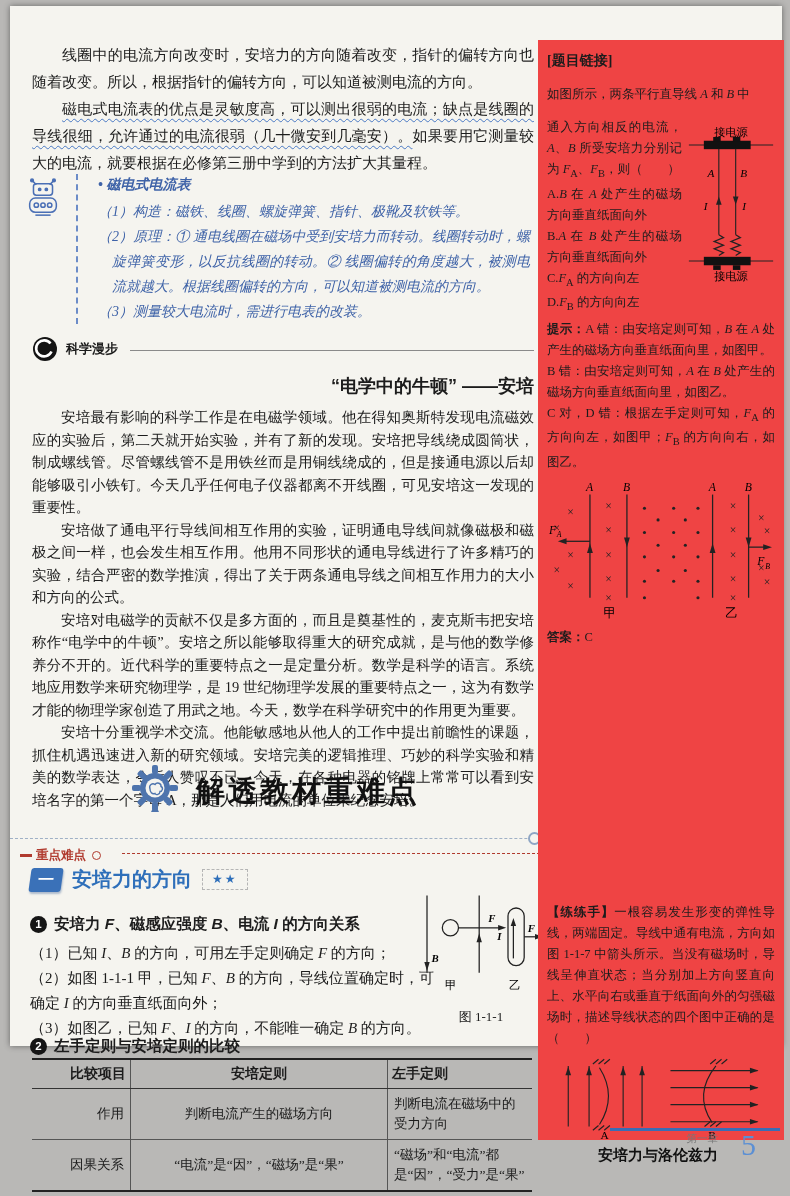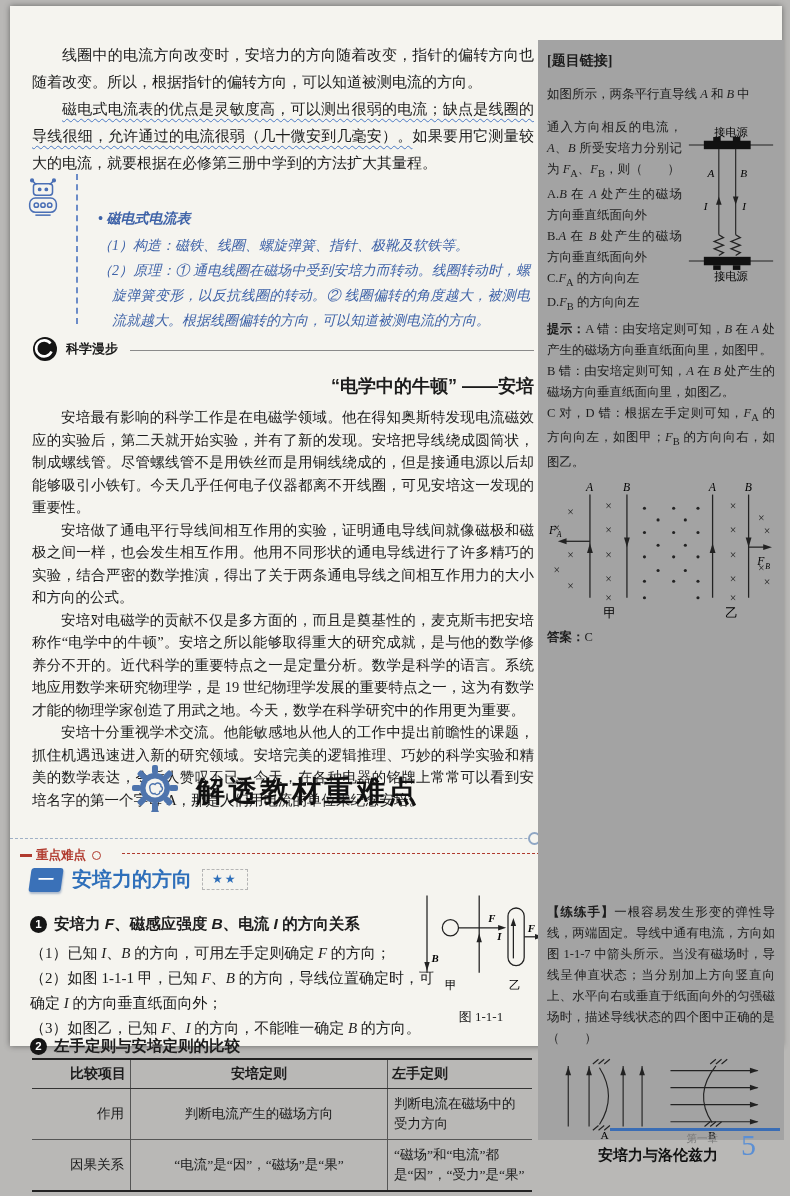--- a/index.html
+++ b/index.html
@@ -8,21 +8,21 @@
   .page{position:absolute;left:10px;top:6px;width:772px;height:1040px;background:#f5f4ef;
         box-shadow:0 0 6px rgba(0,0,0,.45);}
   
   .intro{position:absolute;left:22px;top:36px;width:502px;font-size:15px;line-height:27px;text-align:justify;}
   .intro p{margin:0;text-indent:2em;}
   .wavy{text-decoration:underline wavy #4a79c4 1px;text-underline-offset:4px;}
   .robot-block{position:absolute;left:10px;top:166px;width:512px;height:158px;}
   .robot-icon{position:absolute;left:2px;top:6px;width:42px;height:40px;}
   .robot-divider{position:absolute;left:56px;top:2px;height:150px;border-left:2px dashed #6c8cc8;}
   .robot-text{position:absolute;left:78px;top:0;width:432px;color:#3f63a8;font-style:italic;
-              font-size:14px;line-height:25px;margin-top:34px;}
+              font-size:14px;line-height:25px;}
   .robot-title{font-weight:bold;margin:0 0 2px 0;}
   .robot-item{margin:0;padding-left:1em;text-indent:-1em;text-align:justify;}
   .science{position:absolute;left:22px;top:330px;width:502px;}
   .sw-head{display:flex;align-items:center;}
   .sw-icon{width:26px;height:26px;}
   .sw-label{font-family:"Liberation Sans",sans-serif;font-weight:bold;font-size:13px;margin-left:8px;}
   .sw-rule{flex:1;border-top:1px solid #8a8a8a;margin-left:12px;transform:translateY(1px);}
   .sw-title{text-align:right;font-family:"Liberation Sans",sans-serif;font-weight:bold;
             font-size:18px;margin:12px 0 8px 0;}
   .science p{margin:0;font-size:14.5px;line-height:22.5px;text-indent:2em;text-align:justify;}
@@ -63,21 +63,21 @@
   .cmp-table{position:absolute;left:22px;top:1052px;width:500px;border-collapse:collapse;
              border-top:2px solid #222;border-bottom:2px solid #222;font-size:13.5px;}
   .cmp-table th{font-weight:bold;font-size:14px;padding:4px 4px;border-bottom:1.5px solid #333;}
   .cmp-table td{padding:5px 6px;}
   .cmp-table tr + tr td{border-top:1px solid #555;}
   .cmp-table th + th,.cmp-table td + td{border-left:1px solid #555;}
   .col1{width:86px;text-align:right;}
   .col2{width:244px;text-align:center;}
   .col3{text-align:left;line-height:20px;}
   
-  .sidebar{position:absolute;left:528px;top:34px;width:246px;height:1100px;background:#a3a3a3;
+  .sidebar{position:absolute;left:528px;top:34px;width:246px;height:1100px;background:#ef4444;
            box-sizing:border-box;padding:10px 9px;font-size:12.5px;line-height:21px;}
   .sb-title{font-weight:bold;font-size:14px;margin:0 0 4px 0;}
   .prob-l1{white-space:nowrap;}
   .circuit-svg{float:right;width:88px;height:168px;margin:2px 0 2px 5px;}
   .prob-flow p{margin:0;text-align:justify;}
   .hint{clear:both;margin-top:2px;}
   .hint p{margin:0;text-align:justify;}
   .field-svg{display:block;width:228px;height:146px;margin:6px auto 0 auto;}
   .answer{margin-top:2px;}
   .practice{position:absolute;left:9px;right:9px;top:862px;}
@@ -117,20 +117,21 @@
           <circle cx="22" cy="28.5" r="2.3"></circle>
           <circle cx="29" cy="28.5" r="2.3"></circle>
         <path d="M14 39 h16"></path>
       </g>
     </svg>
     <div class="robot-divider"></div>
     <div class="robot-text">
       <p class="robot-title"><span>•</span> <span>磁电式电流表</span></p>
       <p class="robot-item">（1）构造：磁铁、线圈、螺旋弹簧、指针、极靴及软铁等。</p>
       <p class="robot-item">（2）原理：① 通电线圈在磁场中受到安培力而转动。线圈转动时，螺旋弹簧变形，以反抗线圈的转动。② 线圈偏转的角度越大，被测电流就越大。根据线圈偏转的方向，可以知道被测电流的方向。</p>
+      <p class="robot-item">（3）测量较大电流时，需进行电表的改装。</p>
     </div>
   </div>
 
   <div class="science">
     <div class="sw-head">
       <svg class="sw-icon" viewBox="0 0 26 26">
         <circle cx="13" cy="13" r="12" fill="#141414"></circle>
         <path d="M18.5 7.5 A8 8 0 1 0 19.5 15.5" stroke="#fff" stroke-width="2.6" fill="none"></path>
       </svg>
       <span class="sw-label">科学漫步</span>

